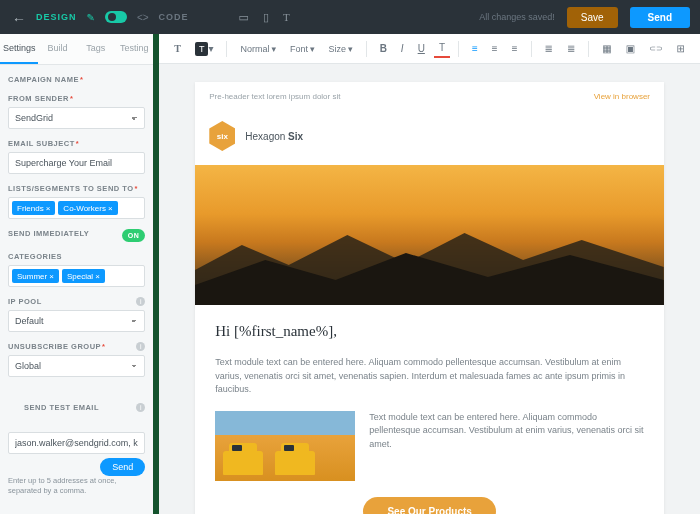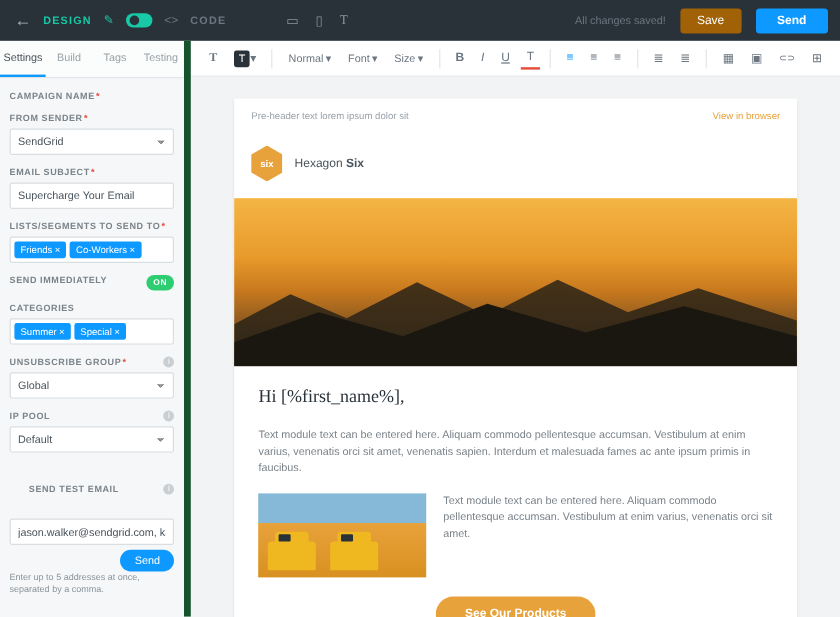--- a/index.html
+++ b/index.html
@@ -137,31 +137,31 @@
               <span class="chip-x">×</span>
             </span>
           <span class="chip">
               <span>Special</span>
               <span class="chip-x">×</span>
             </span>
         </div>
       </div>
       <div class="field">
         <div class="lbl-row">
+            <span class="lbl" style="margin:0">IP POOL</span>
+            <span class="info-ic">i</span>
+          </div>
+        <select class="sel"><option>Default</option></select>
+      </div>
+      <div class="field">
+        <div class="lbl-row">
             <span class="lbl req" style="margin:0">UNSUBSCRIBE GROUP</span>
             <span class="info-ic">i</span>
           </div>
         <select class="sel"><option>Global</option></select>
-      </div>
-      <div class="field">
-        <div class="lbl-row">
-            <span class="lbl" style="margin:0">IP POOL</span>
-            <span class="info-ic">i</span>
-          </div>
-        <select class="sel"><option>Default</option></select>
       </div>
       <div class="field">
         <div class="lbl-row">
             <span class="lbl" style="margin:16px">SEND TEST EMAIL</span>
             <span class="info-ic">i</span>
           </div>
         <input class="inp" value="jason.walker@sendgrid.com, katrina.lindholm@se" style="">
         <button class="btn-send-sm">Send</button>
         <div class="hint">Enter up to 5 addresses at once, separated by a comma.</div>
       </div>

